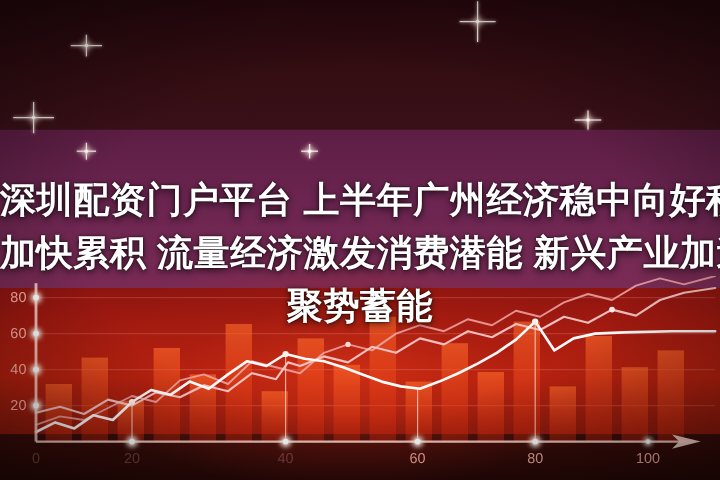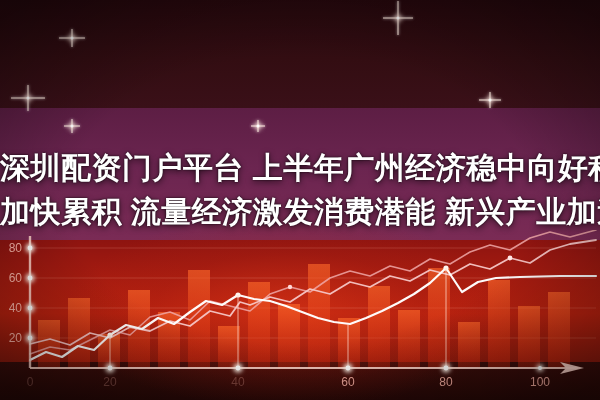--- a/index.html
+++ b/index.html
@@ -203,15 +203,16 @@
         <text x="540" y="156" text-anchor="middle">100</text>
       </g>
     </svg>
   </div>
 
   <div class="vignette"></div>
 
   <div class="headline">
     <span class="hl-line hl-1">深圳配资门户平台 上半年广州经济稳中向好积极因</span>
     <span class="hl-line hl-2">加快累积 流量经济激发消费潜能 新兴产业加速聚势蓄</span>
+    <span class="hl-line hl-3">聚势蓄能</span>
   </div>
 
 </div>
 
 </body></html>

